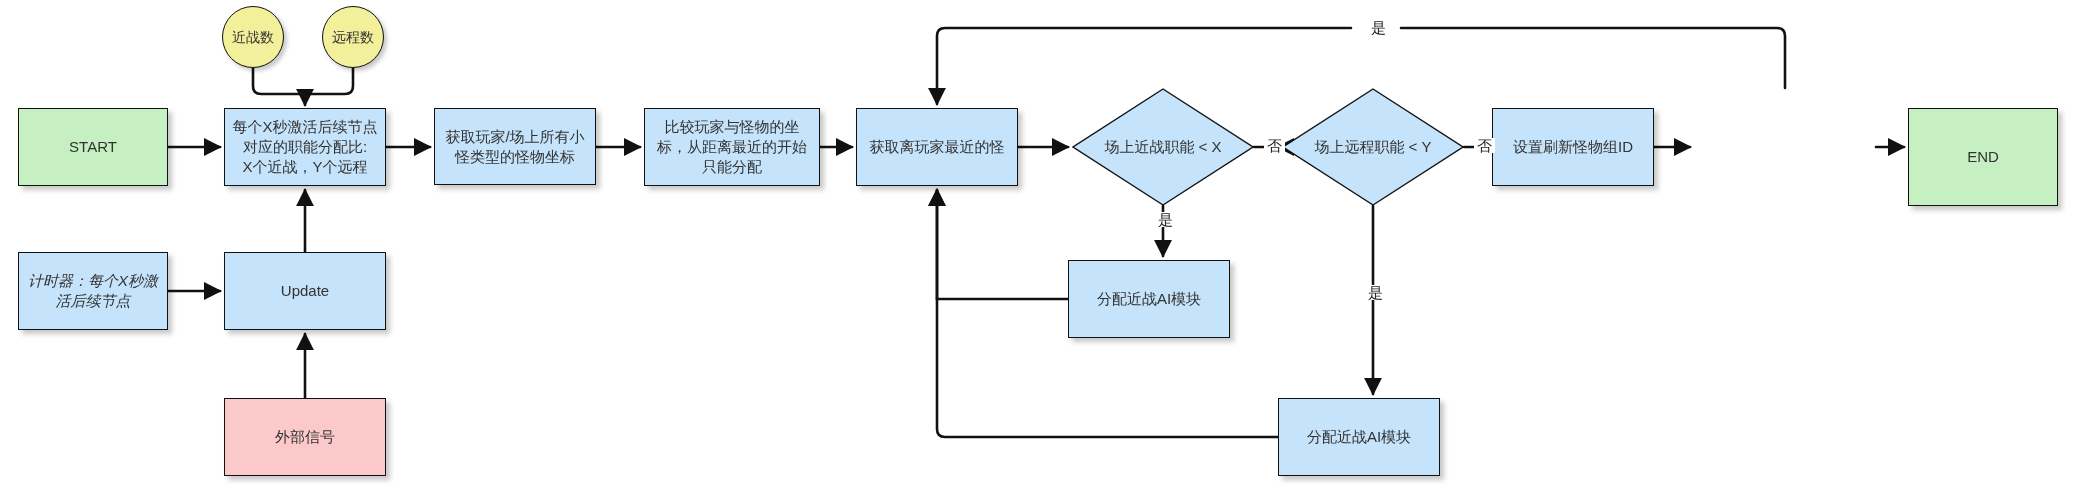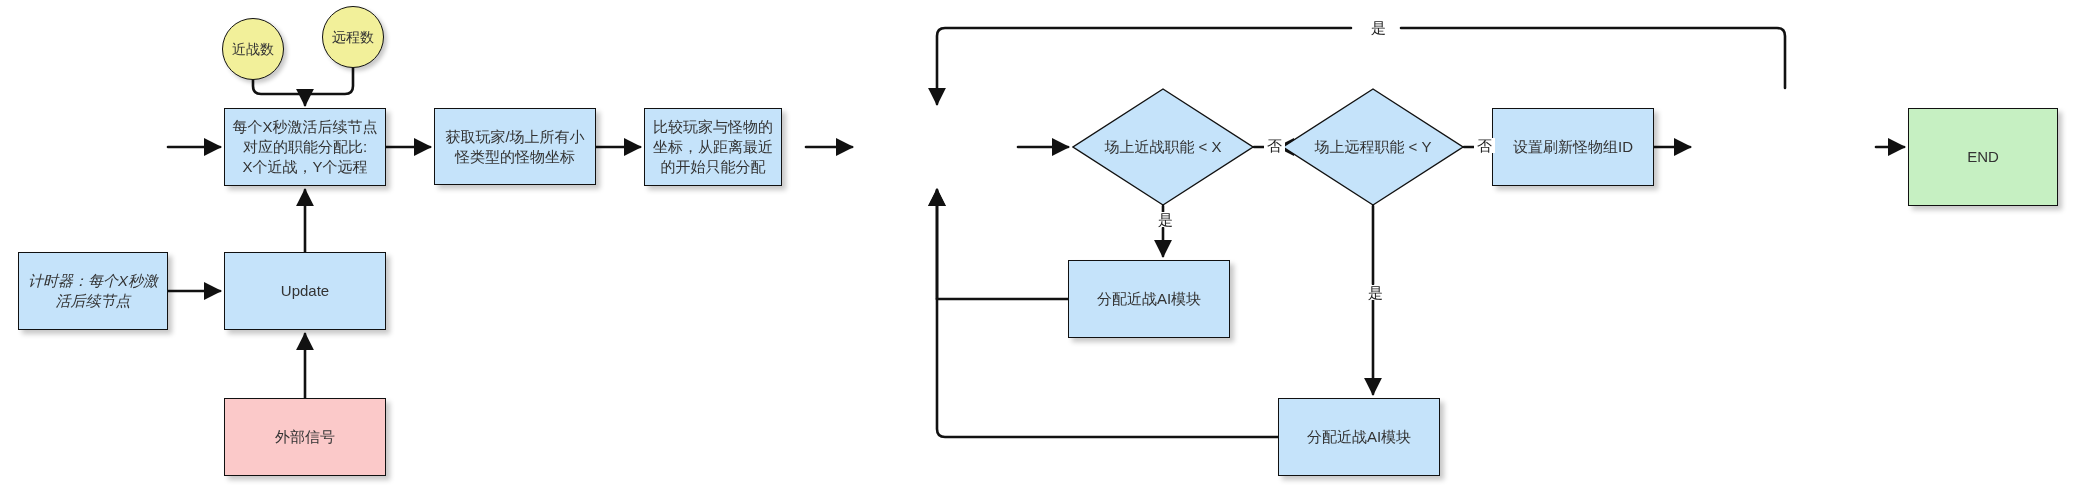--- a/index.html
+++ b/index.html
@@ -158,22 +158,25 @@
       
       <path d="M 1373 206 L 1373 284"></path>
       <path d="M 1373 300 L 1373 394" marker-end="url(#arrow)"></path>
 
       
       <path d="M 1278 437 L 945 437 Q 937 437 937 429 L 937 190" marker-end="url(#arrow)"></path>
       <path d="M 937 299 L 937 190" marker-end="url(#arrow)"></path>
     </g>
   </svg>
 
-
-  <div class="node circle fill-yellow" style="left:222px; top:18px; width:62px; height:62px;">
+  <div class="node rect fill-green" style="left:18px; top:108px; width:150px; height:78px;">
+    <span class="lbl">START</span>
+  </div>
+
+  <div class="node circle fill-yellow" style="left:222px; top:6px; width:62px; height:62px;">
     <span class="lbl">近战数</span>
   </div>
 
   <div class="node circle fill-yellow" style="left:322px; top:6px; width:62px; height:62px;">
     <span class="lbl">远程数</span>
   </div>
 
   <div class="node rect fill-blue" style="left:224px; top:108px; width:162px; height:78px;">
     <span class="lbl">每个X秒激活后续节点
 对应的职能分配比:
@@ -189,24 +192,27 @@
   </div>
 
   <div class="node rect fill-pink" style="left:224px; top:398px; width:162px; height:78px;">
     <span class="lbl">外部信号</span>
   </div>
 
   <div class="node rect fill-blue" style="left:434px; top:108px; width:162px; height:77px;">
     <span class="lbl">获取玩家/场上所有小怪类型的怪物坐标</span>
   </div>
 
-  <div class="node rect fill-blue" style="left:644px; top:108px; width:138px; height:78px;">
+  <div class="node rect fill-blue" style="left:644px; top:108px; width:176px; height:78px;">
     <span class="lbl">比较玩家与怪物的坐标，从距离最近的开始只能分配</span>
   </div>
 
+  <div class="node rect fill-blue" style="left:856px; top:108px; width:162px; height:78px;">
+    <span class="lbl">获取离玩家最近的怪</span>
+  </div>
 
   <div class="node diamond" style="left:1072px; top:88px; width:182px; height:118px;">
     <svg class="dia-svg" viewBox="0 0 182 118" preserveAspectRatio="none">
       <polygon points="91,1 181,59 91,117 1,59" fill="#c5e3fa" stroke="#111111" stroke-width="1.4"></polygon>
     </svg>
     <span class="lbl">场上近战职能 &lt; X</span>
   </div>
 
   <div class="node diamond" style="left:1282px; top:88px; width:182px; height:118px;">
     <svg class="dia-svg" viewBox="0 0 182 118" preserveAspectRatio="none">

